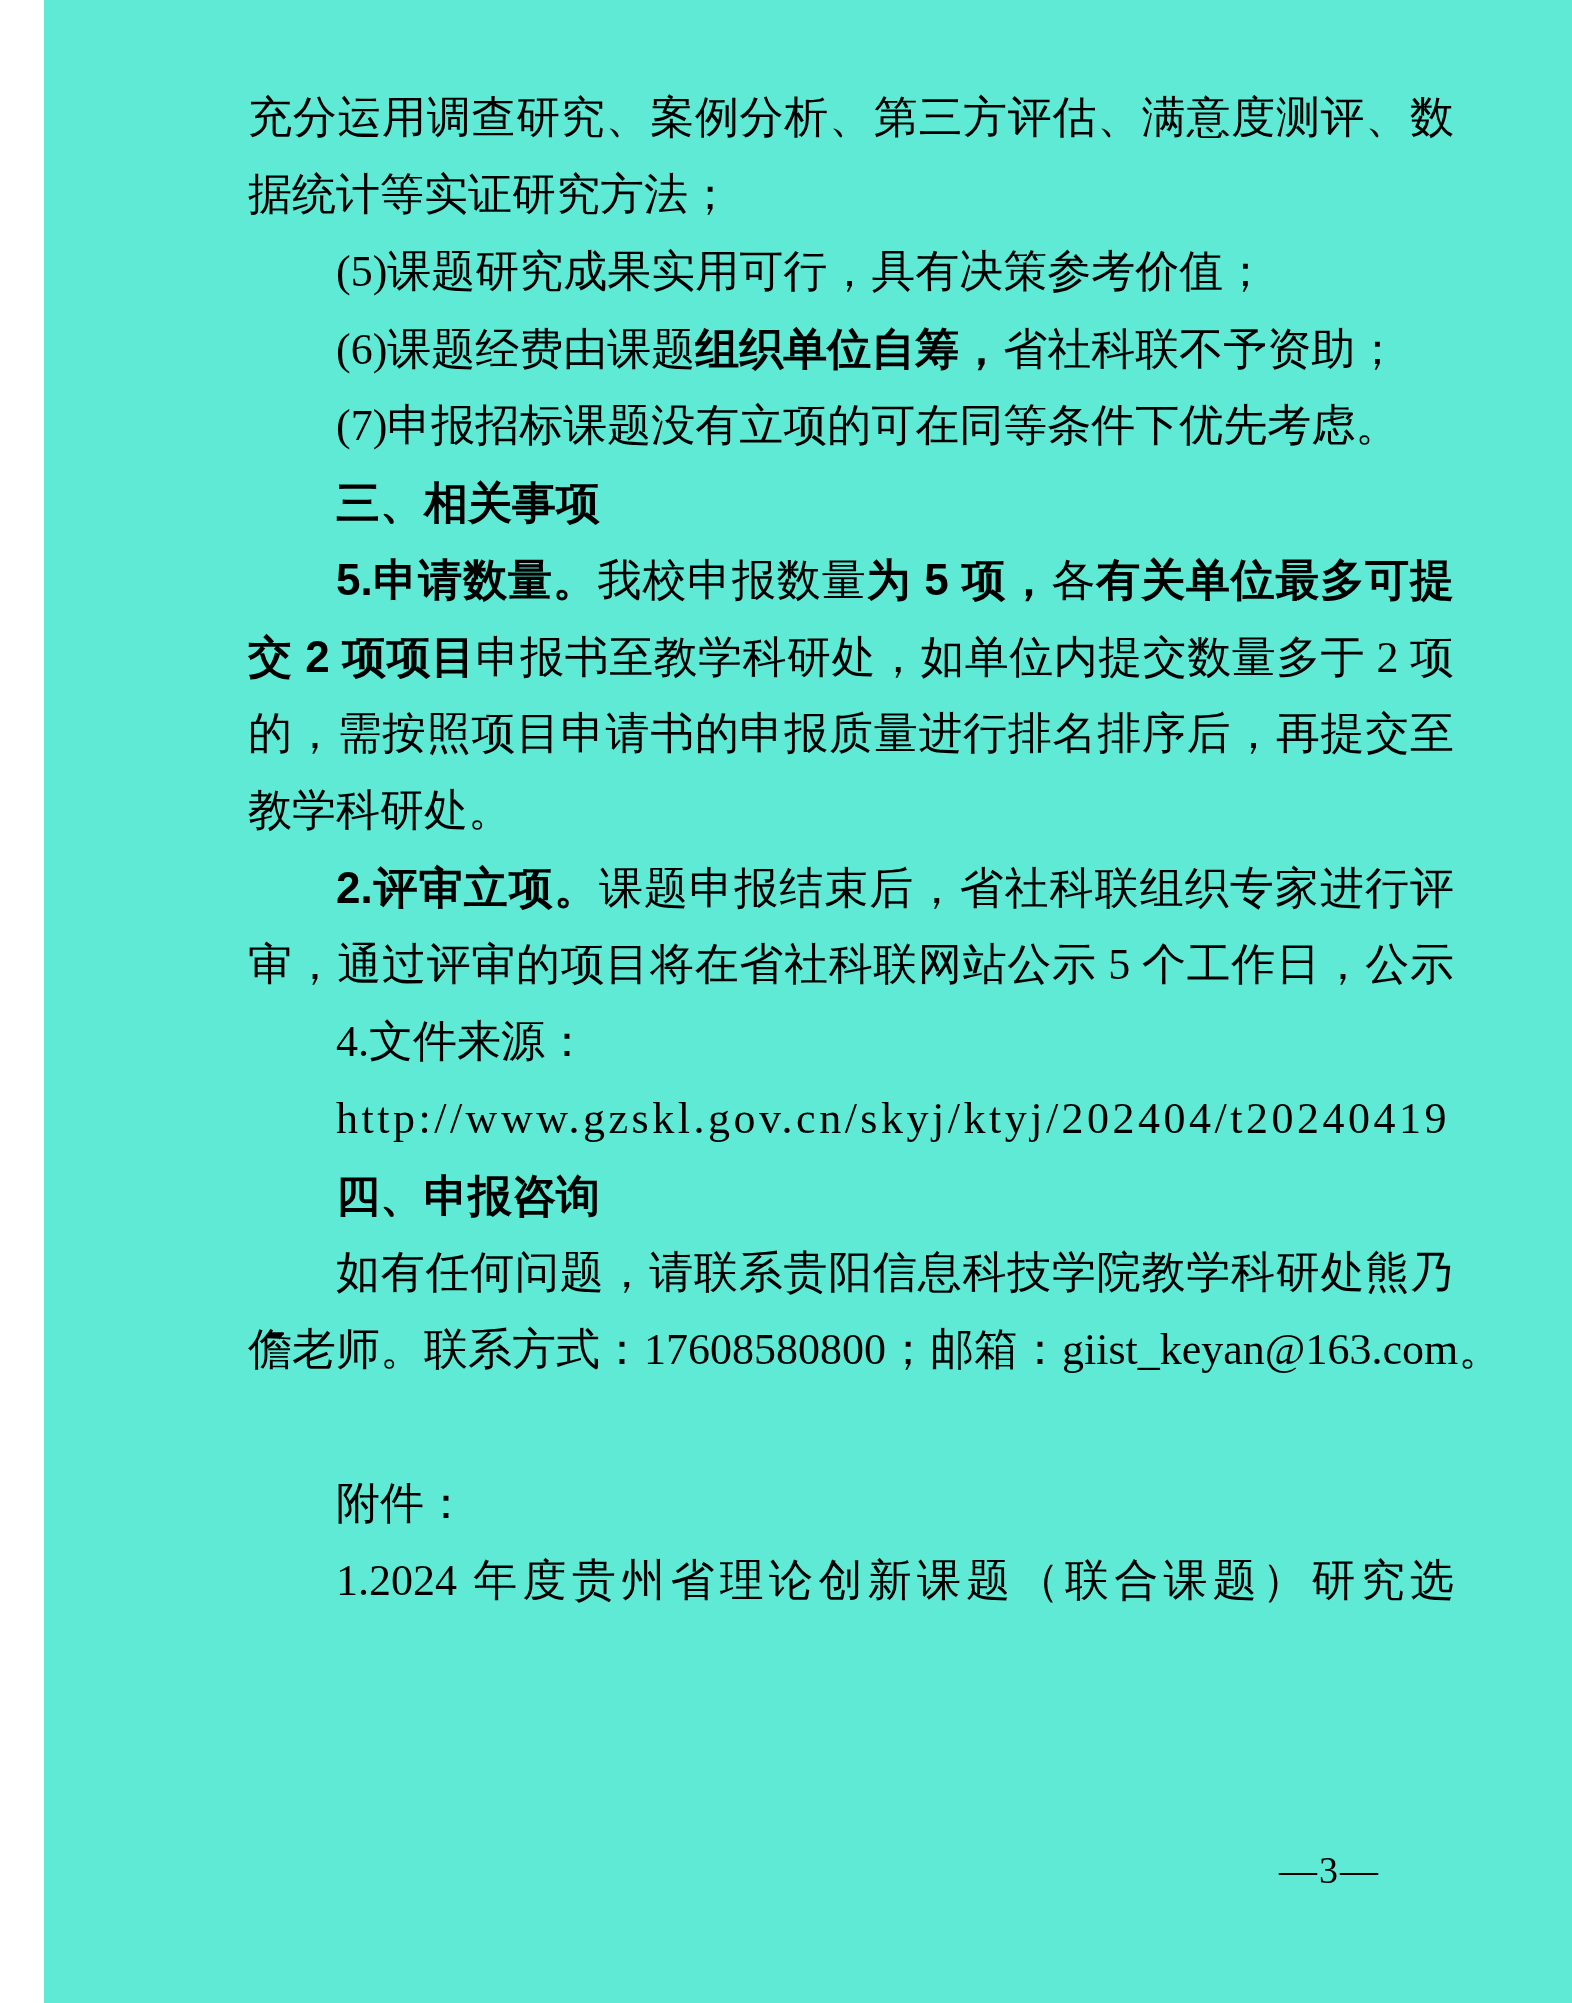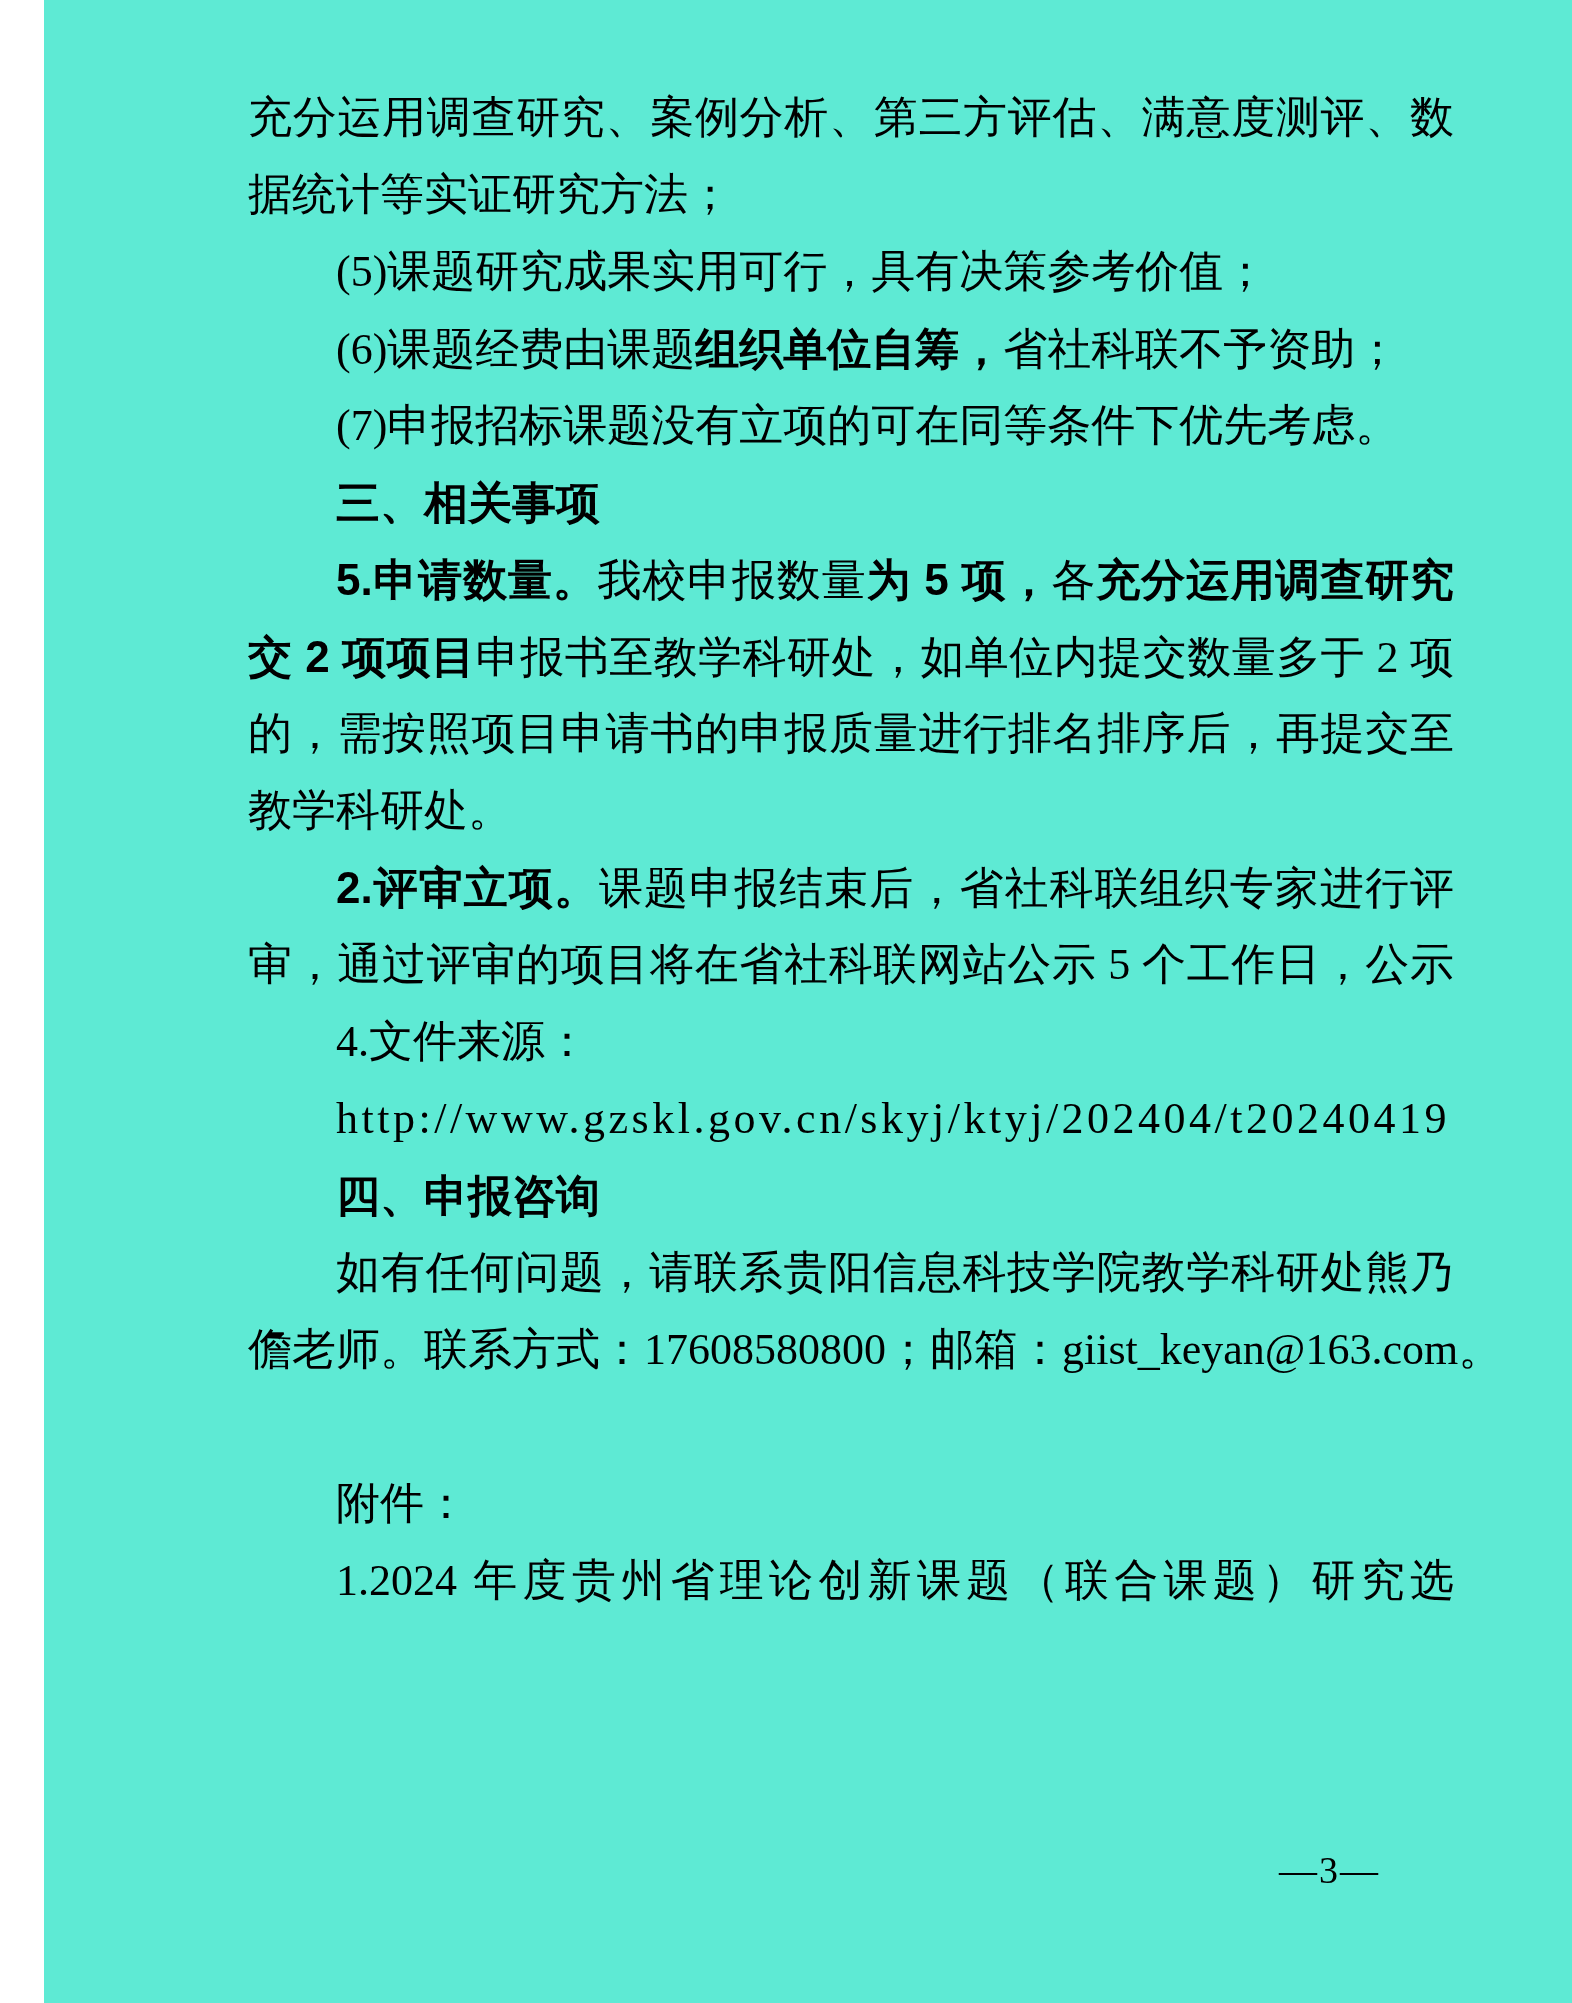--- a/index.html
+++ b/index.html
@@ -53,21 +53,21 @@
 <body>
 
 <div class="page">
   <div class="content">
       <div class="line stretch"><span class="seg">充分运用调查研究、案例分析、第三方评估、满意度测评、数</span></div>
       <div class="line"><span class="seg">据统计等实证研究方法；</span></div>
       <div class="line indent"><span class="seg">(5)课题研究成果实用可行，具有决策参考价值；</span></div>
       <div class="line indent"><span class="seg">(6)课题经费由课题</span><span class="seg bold">组织单位自筹，</span><span class="seg">省社科联不予资助；</span></div>
       <div class="line indent"><span class="seg">(7)申报招标课题没有立项的可在同等条件下优先考虑。</span></div>
       <div class="line indent"><span class="seg bold">三、相关事项</span></div>
-      <div class="line indent stretch"><span class="seg bold">5.申请数量。</span><span class="seg">我校申报数量</span><span class="seg bold">为 5 项，</span><span class="seg">各</span><span class="seg bold">充分运用调查研究</span></div>
+      <div class="line indent stretch"><span class="seg bold">5.申请数量。</span><span class="seg">我校申报数量</span><span class="seg bold">为 5 项，</span><span class="seg">各</span><span class="seg bold">有关单位最多可提</span></div>
       <div class="line stretch"><span class="seg bold">交 2 项项目</span><span class="seg">申报书至教学科研处，如单位内提交数量多于 2 项</span></div>
       <div class="line stretch"><span class="seg">的，需按照项目申请书的申报质量进行排名排序后，再提交至</span></div>
       <div class="line"><span class="seg">教学科研处。</span></div>
       <div class="line indent stretch"><span class="seg bold">2.评审立项。</span><span class="seg">课题申报结束后，省社科联组织专家进行评</span></div>
       <div class="line stretch"><span class="seg">审，通过评审的项目将在省社科联网站公示 5 个工作日，公示</span></div>
       <div class="line indent"><span class="seg">4.文件来源：</span></div>
       <div class="line indent url"><span class="seg">http://www.gzskl.gov.cn/skyj/ktyj/202404/t20240419</span></div>
       <div class="line indent"><span class="seg bold">四、申报咨询</span></div>
       <div class="line indent stretch"><span class="seg">如有任何问题，请联系贵阳信息科技学院教学科研处熊乃</span></div>
       <div class="line"><span class="seg">儋老师。联系方式：17608580800；邮箱：giist_keyan@163.com。</span></div>

